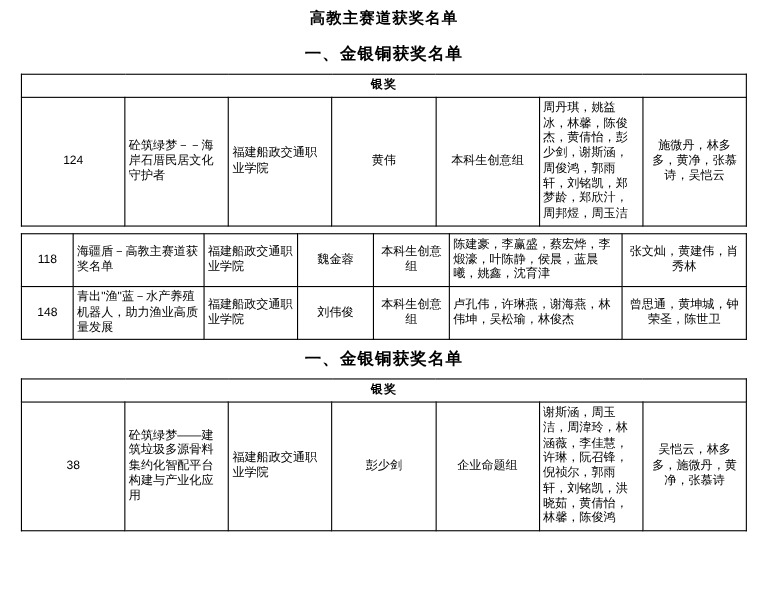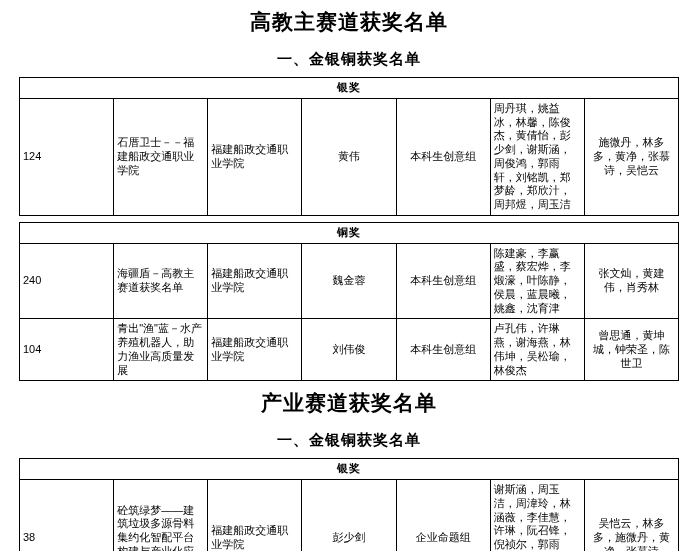--- a/index.html
+++ b/index.html
@@ -15,21 +15,21 @@
     overflow: hidden;
   }
   .page {
     width: 698px;
     position: relative;
   }
   .doc-title {
     text-align: center;
     font-family: "Liberation Sans", "DejaVu Sans", sans-serif;
     font-weight: bold;
-    font-size: 21px;
+    font-size: 14px;
     letter-spacing: 1px;
     padding: 8px 0 6px 0;
   }
   .sub-title {
     text-align: center;
     font-family: Liberation Mono, monospace;
     font-weight: bold;
     font-size: 15px;
     letter-spacing: 1px;
     padding: 8px 0 8px 0;
@@ -50,21 +50,21 @@
     font-family: "Liberation Sans", "DejaVu Sans", sans-serif;
   }
   td.band {
     text-align: center;
     font-weight: bold;
     font-size: 13px;
     padding: 4px 0;
     letter-spacing: 1px;
   }
   td.c-num {
-    text-align: left;
+    text-align: center;
     width: 40px;
   }
   td.c-proj {
     width: 112px;
     text-align: left;
   }
   td.c-school {
     width: 78px;
     text-align: left;
   }
@@ -95,59 +95,55 @@
   <div class="doc-title">高教主赛道获奖名单</div>
   <div class="sub-title">一、金银铜获奖名单</div>
 
   <table class="awards">
     <tbody>
       <tr>
         <td class="band" colspan="7">银奖</td>
       </tr>
       <tr>
         <td class="c-num">124</td>
-        <td class="c-proj">石厝卫士－－福建船政交通职业学院</td>
+        <td class="c-proj">砼筑绿梦－－海岸石厝民居文化守护者</td>
         <td class="c-school">福建船政交通职业学院</td>
         <td class="c-leader">黄伟</td>
         <td class="c-group">本科生创意组</td>
         <td class="c-members">周丹琪，姚益冰，林馨，陈俊杰，黄倩怡，彭少剑，谢斯涵，周俊鸿，郭雨轩，刘铭凯，郑梦龄，郑欣汁，周邦煜，周玉洁</td>
         <td class="c-advisors">施微丹，林多多，黄净，张慕诗，吴恺云</td>
       </tr>
     </tbody>
   </table>
 
   <div class="spacer-sm"></div>
 
   <table class="awards">
     <tbody>
       <tr>
-        <td class="band" colspan="7">铜奖</td>
-      </tr>
-      <tr>
-        <td class="c-num">240</td>
+        <td class="c-num">118</td>
         <td class="c-proj">海疆盾－高教主赛道获奖名单</td>
         <td class="c-school">福建船政交通职业学院</td>
         <td class="c-leader">魏金蓉</td>
         <td class="c-group">本科生创意组</td>
         <td class="c-members">陈建豪，李赢盛，蔡宏烨，李煅濠，叶陈静，侯晨，蓝晨曦，姚鑫，沈育津</td>
         <td class="c-advisors">张文灿，黄建伟，肖秀林</td>
       </tr>
       <tr>
-        <td class="c-num">104</td>
+        <td class="c-num">148</td>
         <td class="c-proj">青出"渔"蓝－水产养殖机器人，助力渔业高质量发展</td>
         <td class="c-school">福建船政交通职业学院</td>
         <td class="c-leader">刘伟俊</td>
         <td class="c-group">本科生创意组</td>
         <td class="c-members">卢孔伟，许琳燕，谢海燕，林伟坤，吴松瑜，林俊杰</td>
         <td class="c-advisors">曾思通，黄坤城，钟荣圣，陈世卫</td>
       </tr>
     </tbody>
   </table>
 
-  <div class="doc-title">产业赛道获奖名单</div>
   <div class="sub-title">一、金银铜获奖名单</div>
 
   <table class="awards">
     <tbody>
       <tr>
         <td class="band" colspan="7">银奖</td>
       </tr>
       <tr>
         <td class="c-num">38</td>
         <td class="c-proj">砼筑绿梦——建筑垃圾多源骨料集约化智配平台构建与产业化应用</td>

